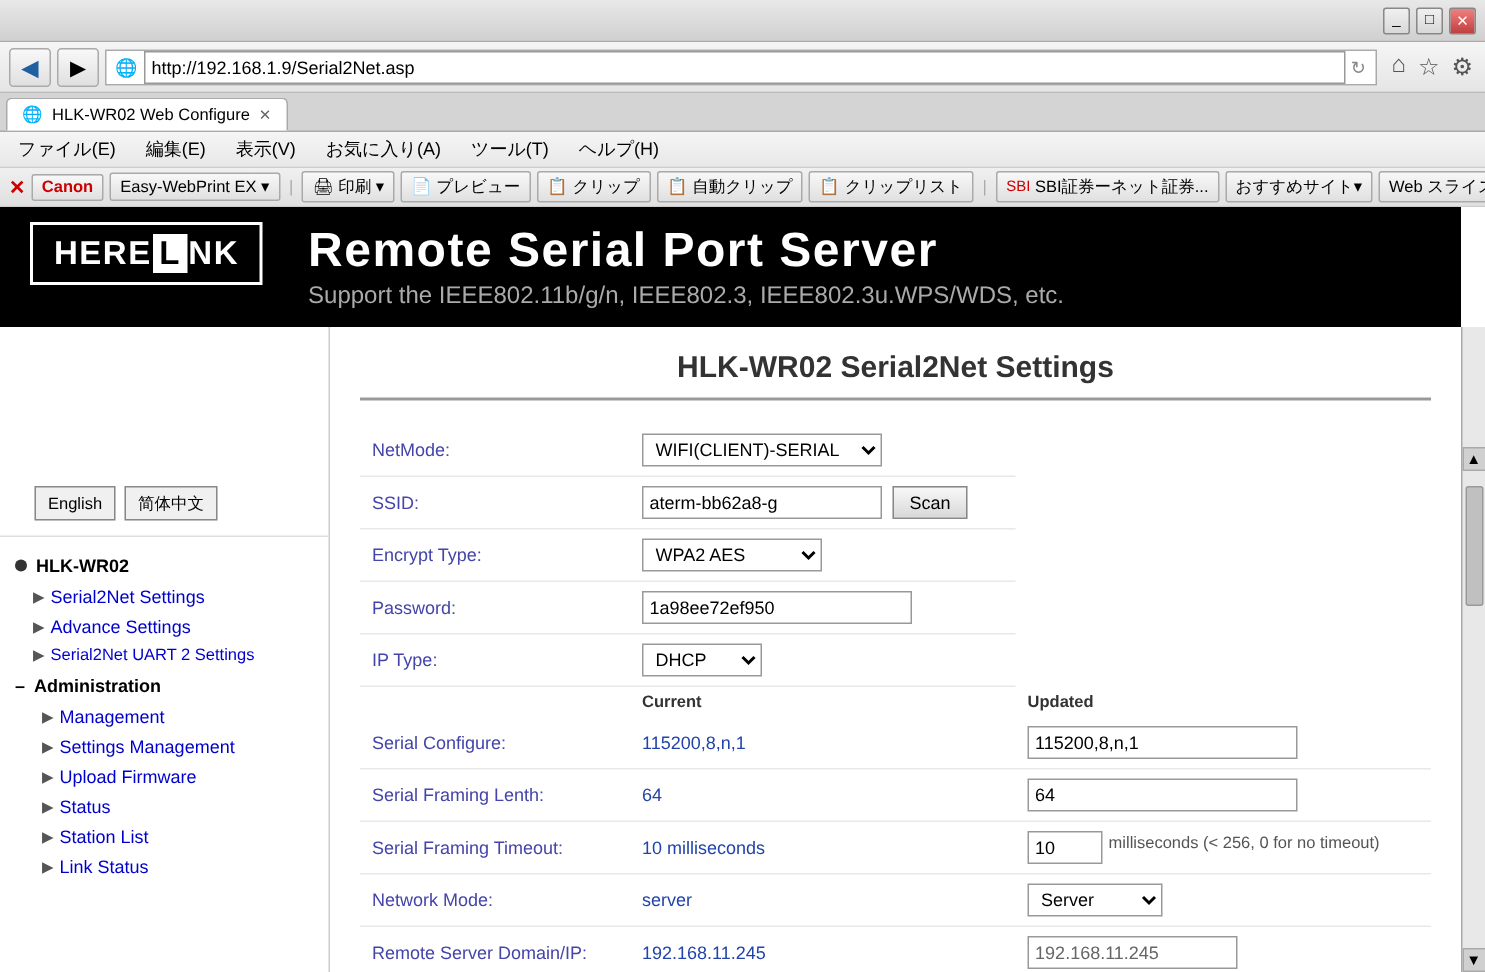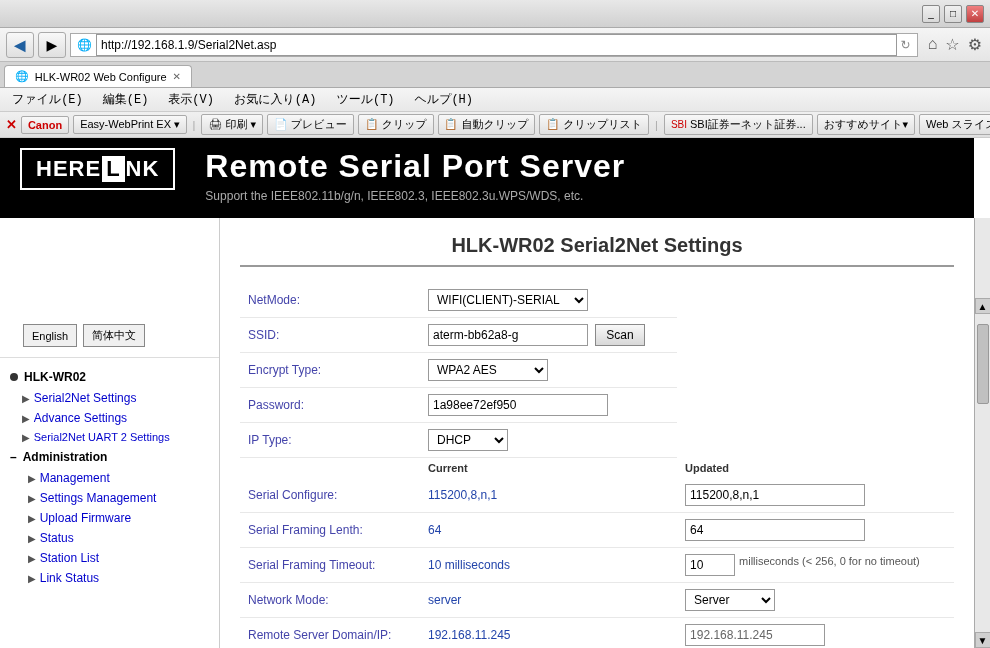--- a/index.html
+++ b/index.html
@@ -85,21 +85,21 @@
     .menu-bar {
       background: linear-gradient(to bottom, #f5f5f5, #e8e8e8);
       height: 24px;
       display: flex;
       align-items: center;
       padding: 0 8px;
       gap: 12px;
       border-bottom: 1px solid #ccc;
       font-size: 12px;
     }
-    .menu-item { cursor: pointer; padding: 2px 4px; font-family: Liberation Mono, monospace; }
+    .menu-item { cursor: pointer; padding: 2px 4px; }
 
     
     .bookmarks-bar {
       background: linear-gradient(to bottom, #f0f0f0, #e0e0e0);
       height: 26px;
       display: flex;
       align-items: center;
       padding: 0 6px;
       gap: 4px;
       border-bottom: 1px solid #ccc;
@@ -121,21 +121,21 @@
       padding: 6px 14px;
       font-size: 22px;
       font-weight: bold;
       letter-spacing: 1px;
       margin-right: 30px;
       display: flex; align-items: center;
     }
     .logo-link { background: white; color: black; padding: 0 4px; margin: 0 1px; font-weight: 900; }
     .header-title-section { flex: 1; }
     .header-title { font-size: 32px; font-weight: bold; color: white; letter-spacing: 1px; }
-    .header-subtitle { font-size: 12px; color: #aaa; margin-top: 4px; }
+    .header-subtitle { font-size: 16px; color: #aaa; margin-top: 4px; }
 
     
     .main-content {
       display: flex;
       flex: 1;
       overflow: hidden;
     }
     .lang-buttons {
       display: flex; gap: 6px;
       padding: 6px 23px 10px;

